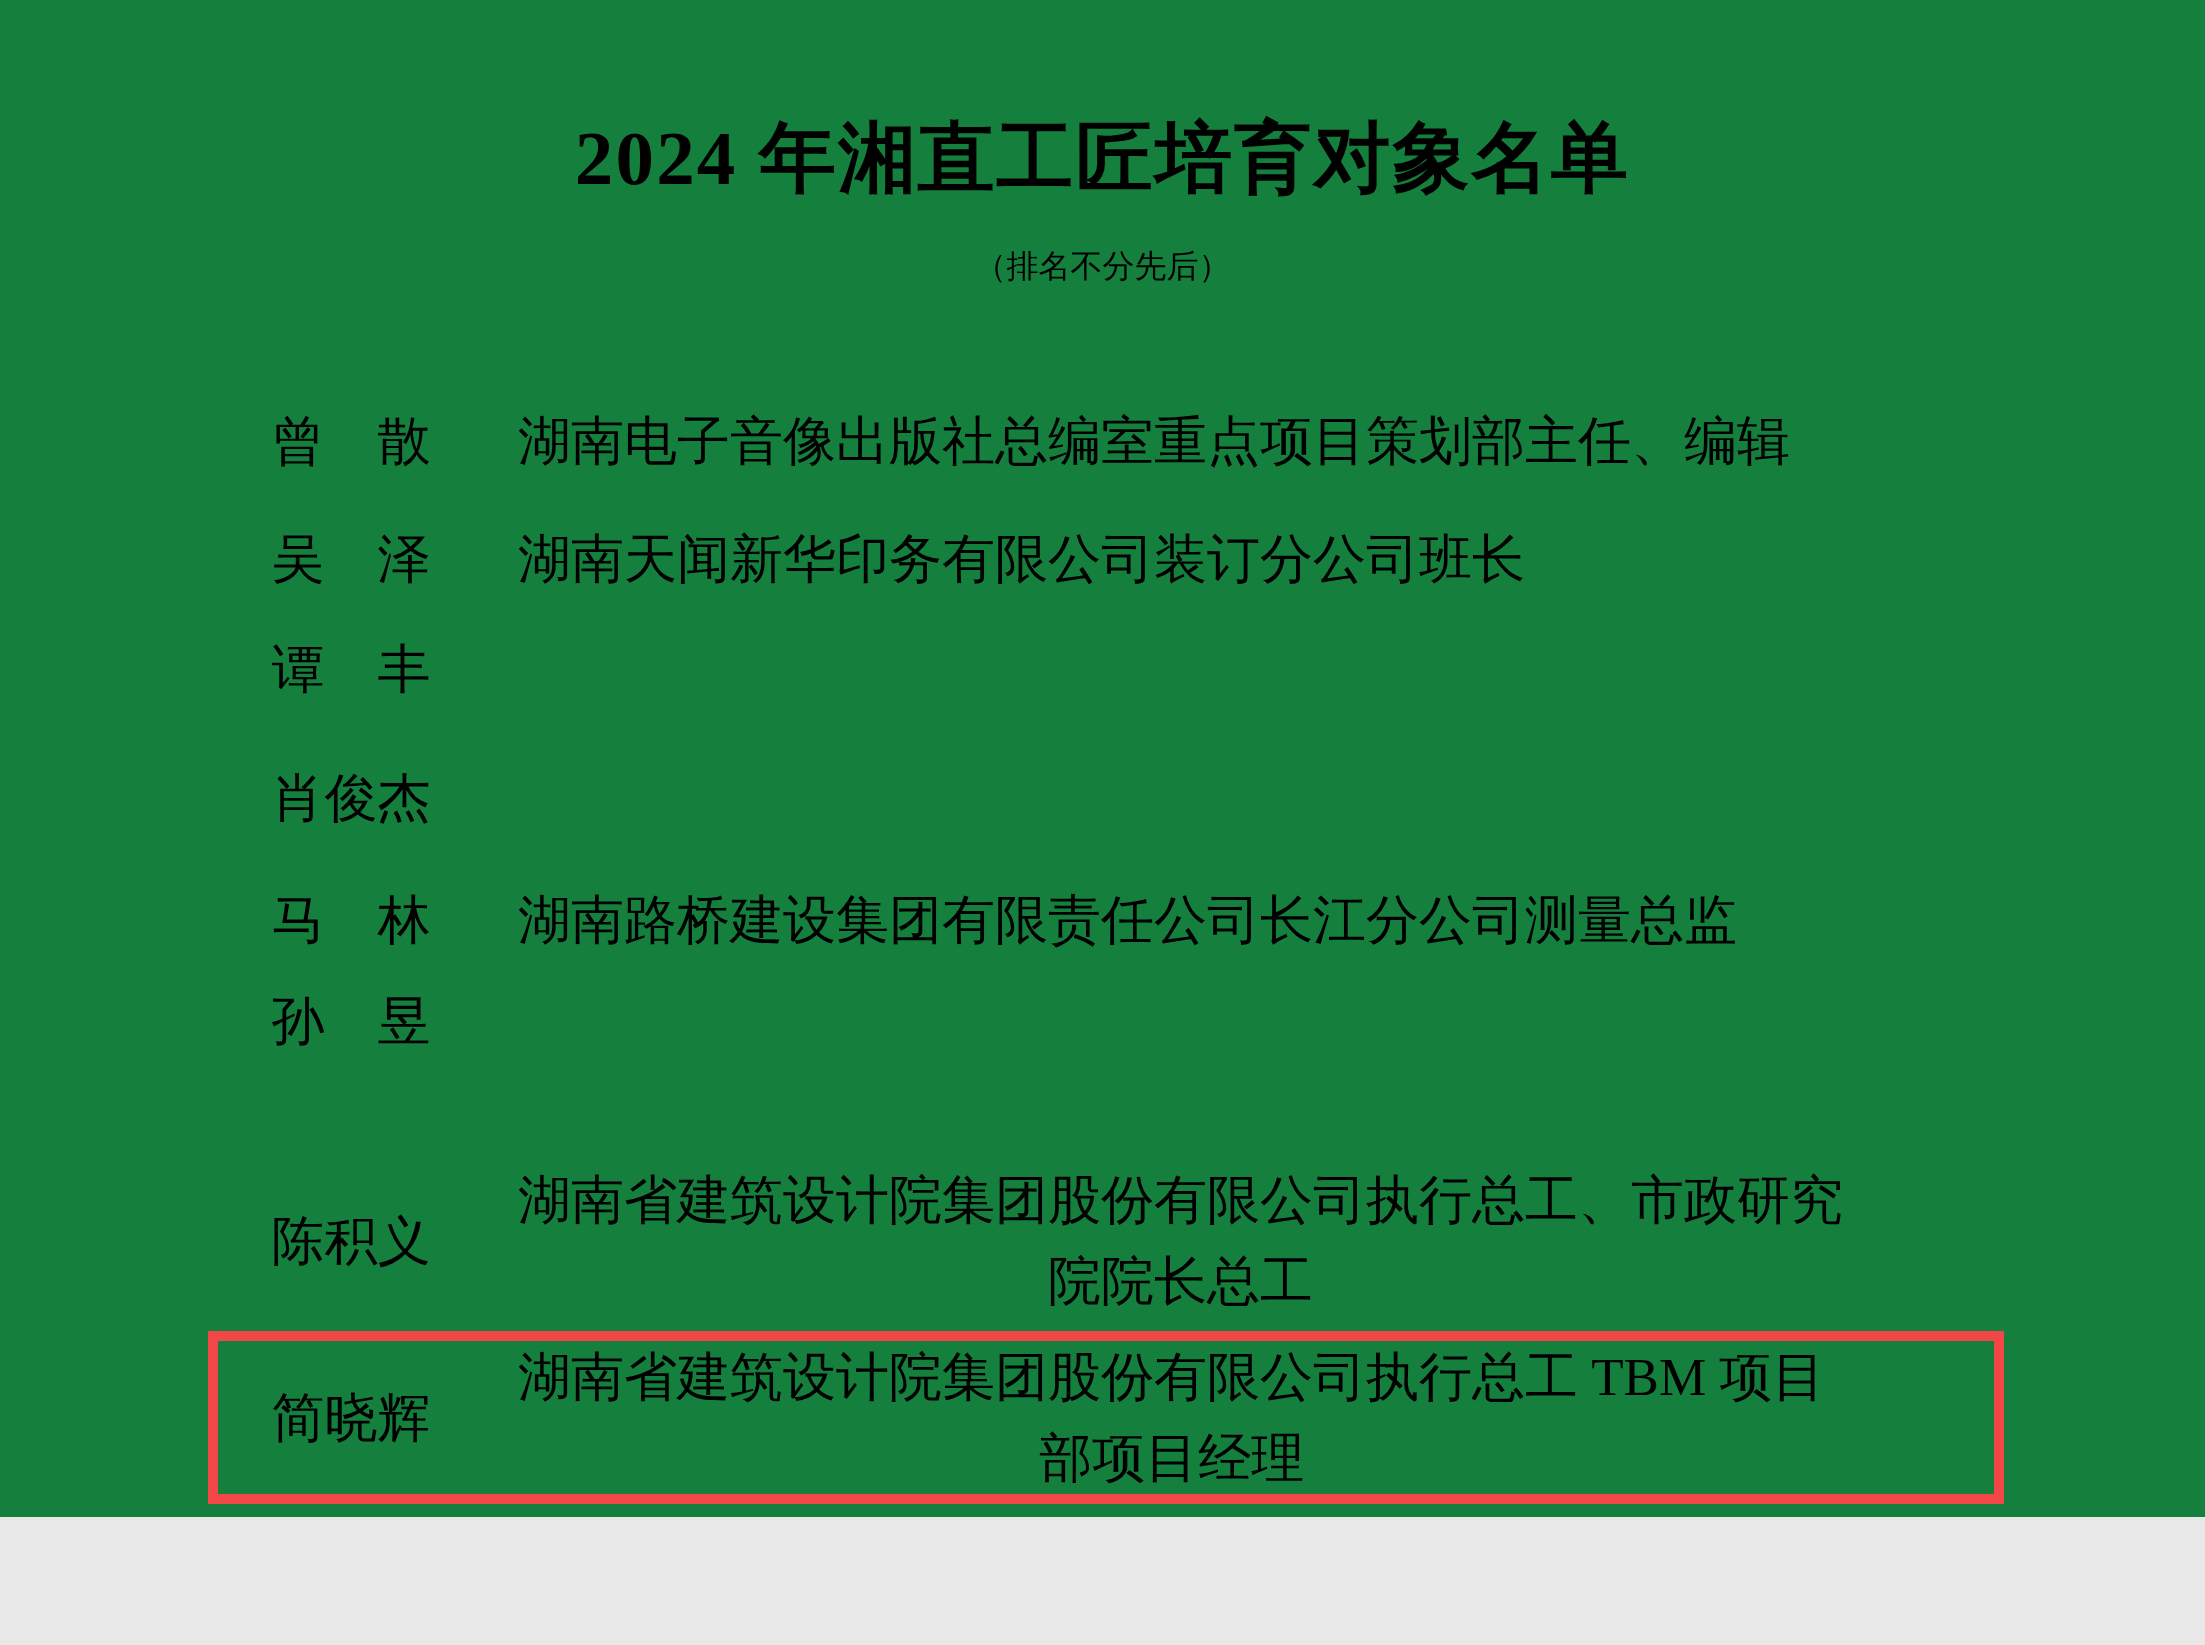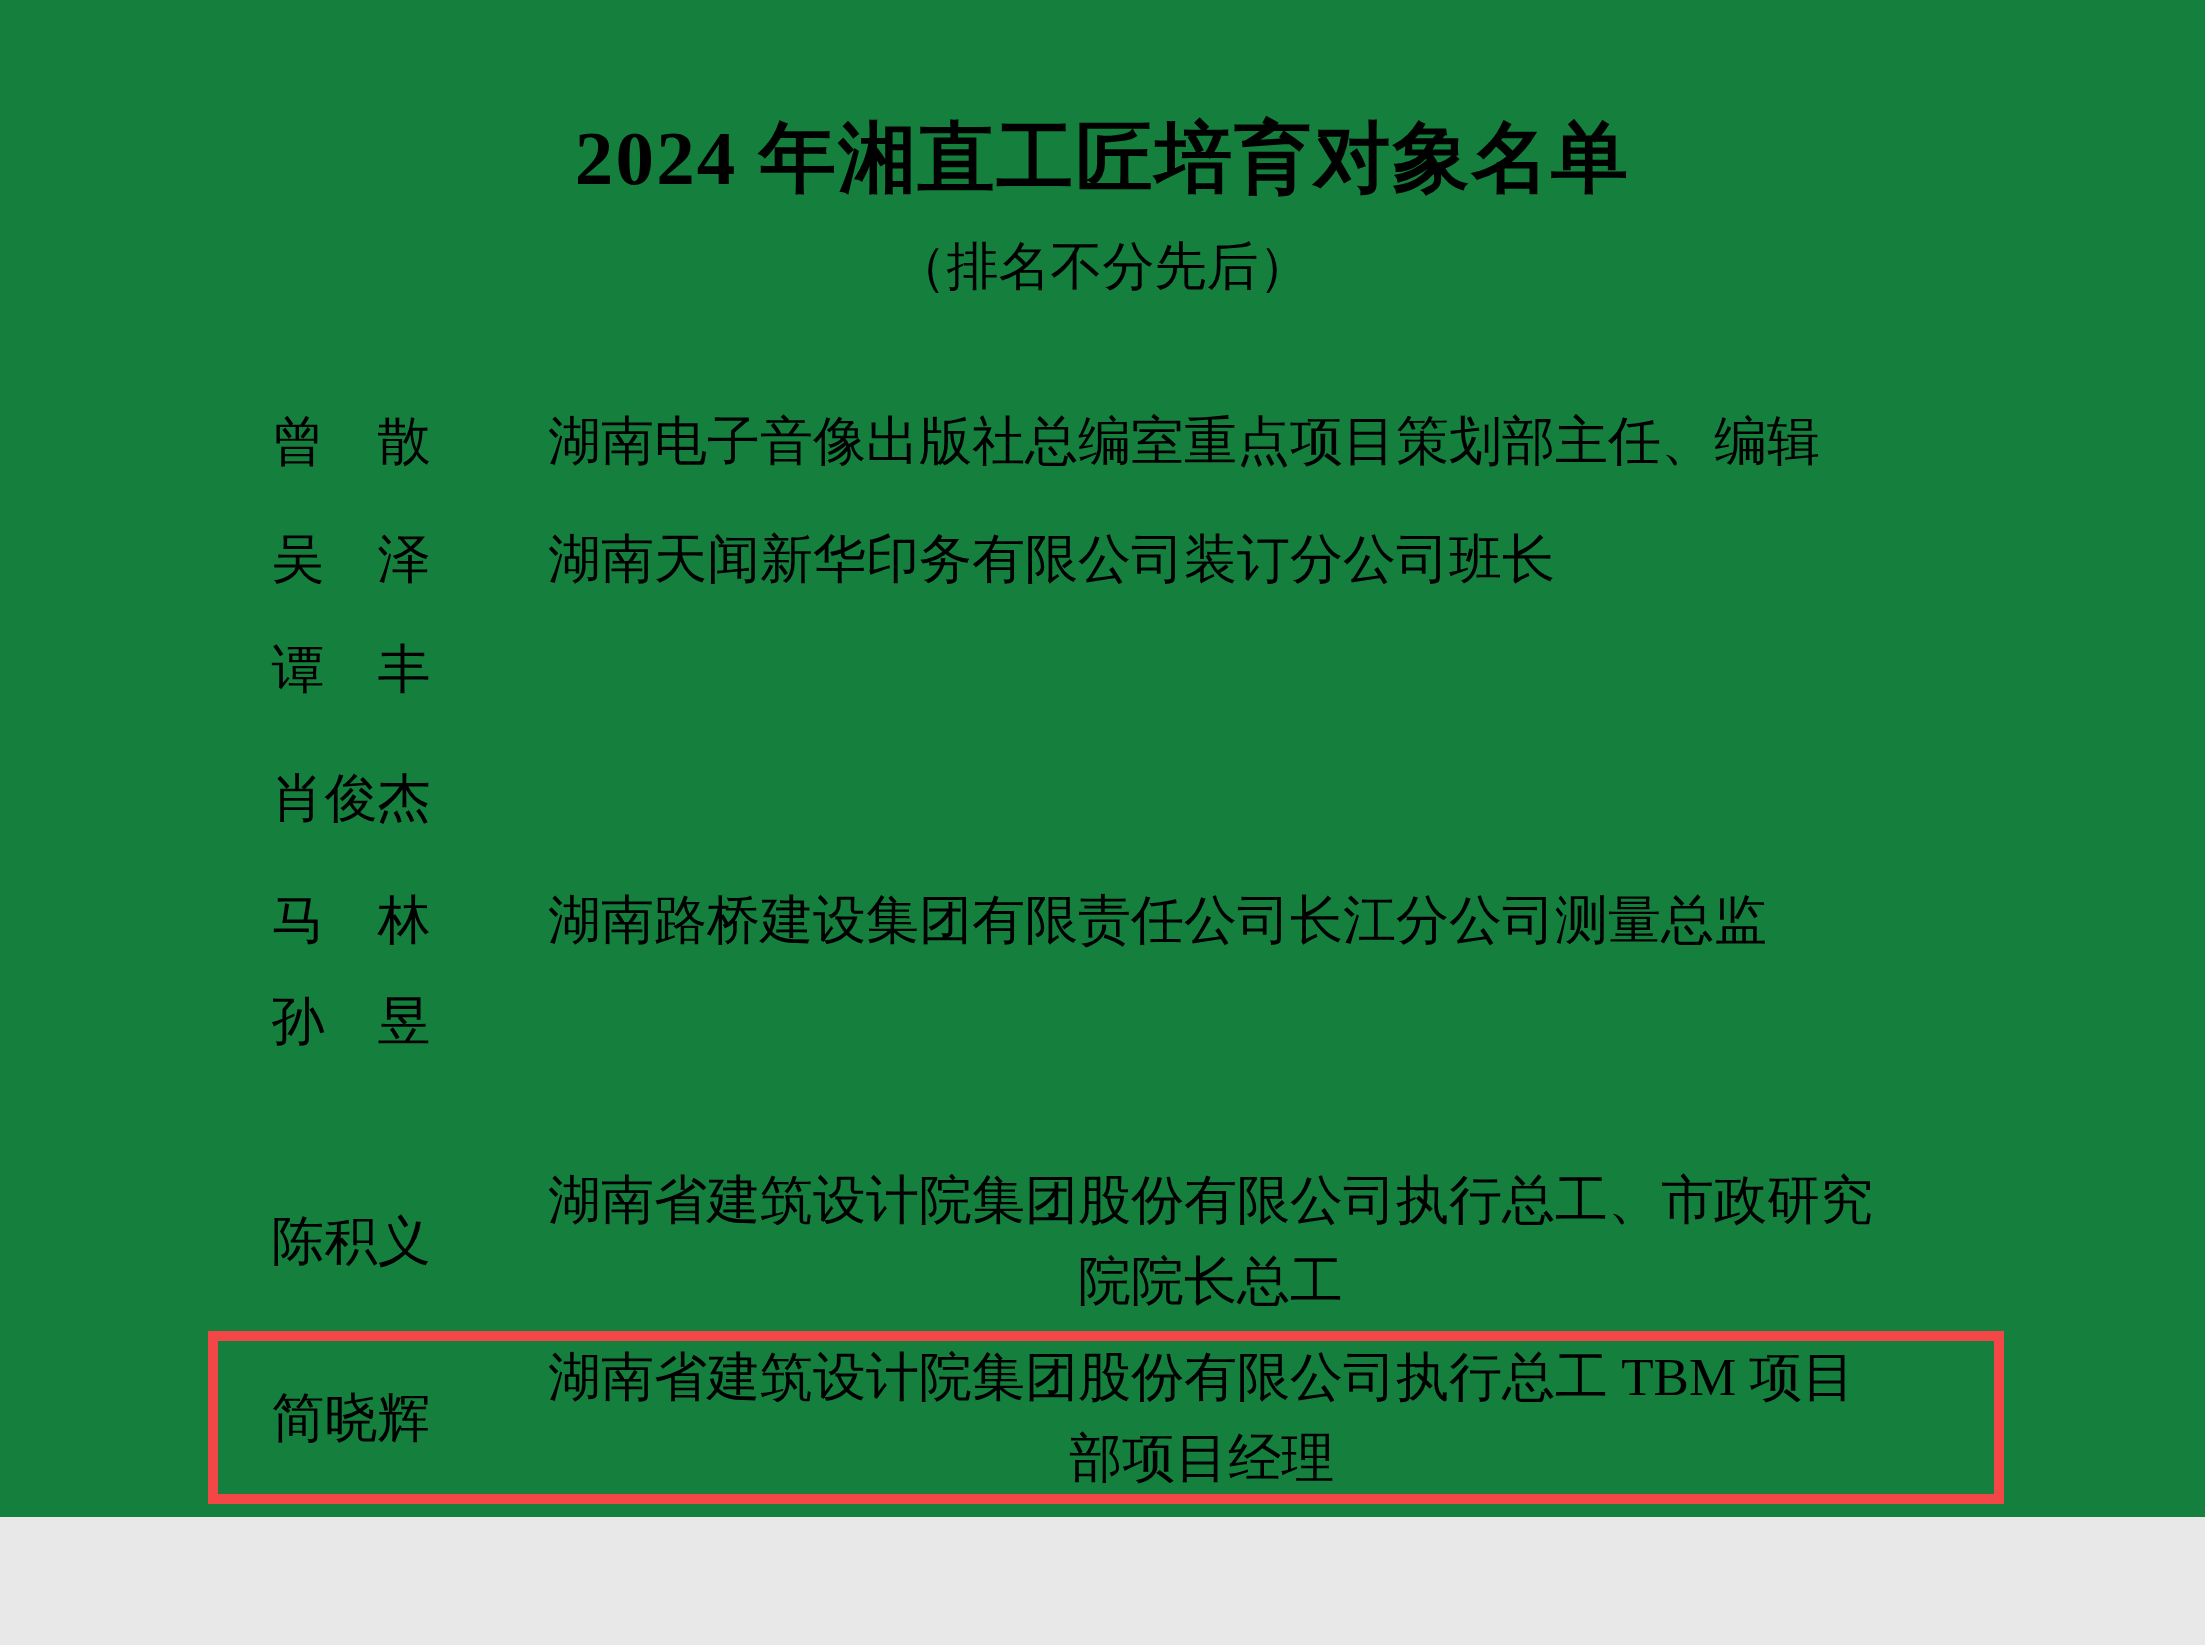--- a/index.html
+++ b/index.html
@@ -15,33 +15,33 @@
     position:absolute;left:0;top:114px;width:100%;
     text-align:center;
     font-size:77px;line-height:89px;
     font-weight:bold;
     letter-spacing:2.2px;
     white-space:pre;
   }
   .doc-subtitle{
     position:absolute;left:0;top:236px;width:100%;
     text-align:center;
-    font-size:52px;line-height:61px;
+    font-size:32px;line-height:61px;
     white-space:pre;
   }
   .row{
     position:absolute;left:270px;
     display:flex;align-items:center;text-align:center;
   }
   .name-cell{
     flex:none;width:162px;
     font-size:53px;line-height:81px;
     white-space:pre;
   }
-  .pos-cell{margin-left:116px;}
+  .pos-cell{margin-left:86px;}
   .pos-line{
     font-size:53px;line-height:81px;
     white-space:pre;
   }
   .highlight-box{
     position:absolute;
     left:208px;top:1331px;
     width:1796px;height:173px;
     box-sizing:border-box;
     border:10px solid #f34747;

